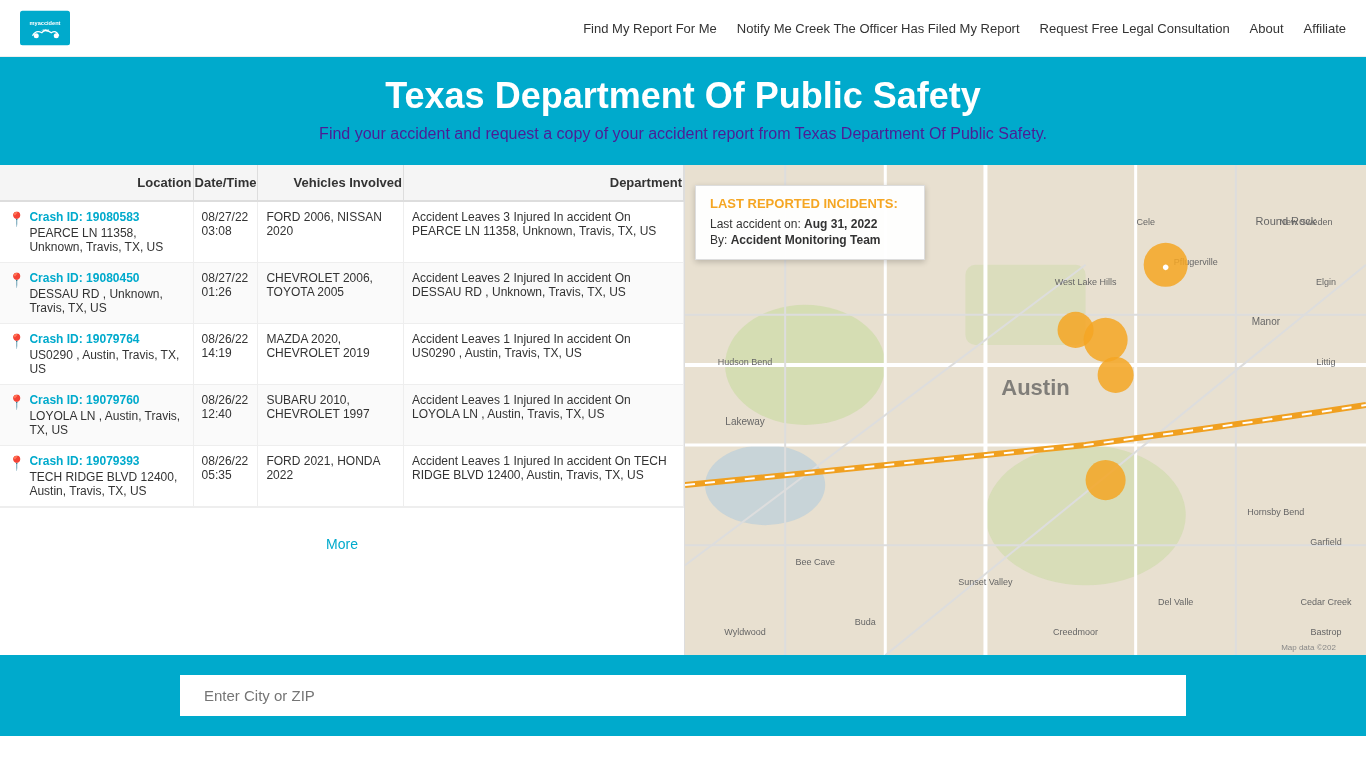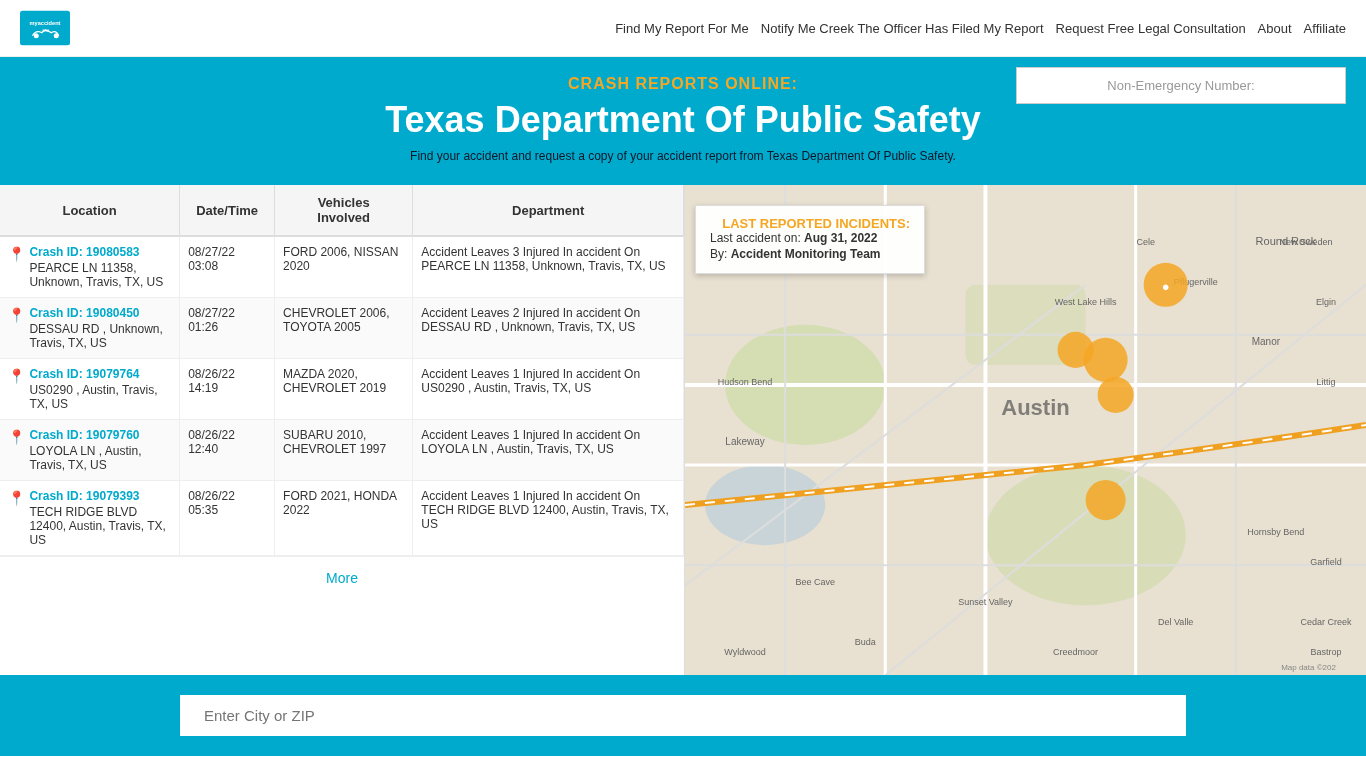--- a/index.html
+++ b/index.html
@@ -18,21 +18,21 @@
       align-items: center;
       gap: 4px;
       margin-right: auto;
     }
     .nav-logo-icon {
       width: 50px;
       height: 40px;
     }
     .nav-links {
       display: flex;
-      gap: 12px;
+      gap: 20px;
       list-style: none;
       font-size: 13px;
     }
     .nav-links a {
       text-decoration: none;
       color: #333;
       white-space: nowrap;
     }
 
     
@@ -49,22 +49,22 @@
       letter-spacing: 1px;
       margin-bottom: 6px;
     }
     .hero-title {
       color: #fff;
       font-size: 36px;
       font-weight: 900;
       margin-bottom: 8px;
     }
     .hero-desc {
-      color: #0f172a;
-      font-size: 12px;
+      color: #4c1d95;
+      font-size: 16px;
     }
     .hero-search-box {
       position: absolute;
       top: 10px;
       right: 20px;
       background: #fff;
       border: 1px solid #ccc;
       padding: 10px 14px;
       width: 330px;
       font-size: 13px;
@@ -85,22 +85,22 @@
       border-right: 1px solid #ddd;
     }
     .incident-table {
       width: 100%;
       border-collapse: collapse;
     }
     .incident-table thead th {
       background: #f5f5f5;
       border-bottom: 2px solid #ddd;
       border-right: 1px solid #ddd;
-      padding: 10px 16px;
-      text-align: center;
+      padding: 10px 1px;
+      text-align: right;
       font-weight: bold;
       font-size: 13px;
       color: #333;
     }
     .incident-table tbody tr {
       border-bottom: 1px solid #eee;
     }
     .incident-table tbody tr:nth-child(even) {
       background: #fafafa;
     }
@@ -124,21 +124,21 @@
     }
     .pin-icon {
       color: #00aacc;
       font-size: 14px;
       margin-top: 1px;
       flex-shrink: 0;
     }
 
     .more-link-row {
       text-align: center;
-      padding: 13px;
+      padding: 28px;
       border-top: 1px solid #eee;
     }
     .more-link-row a {
       color: #00aacc;
       text-decoration: none;
       font-size: 14px;
     }
 
     
     .map-section {
@@ -163,21 +163,21 @@
       border: 1px solid #ddd;
       padding: 10px 14px;
       width: 230px;
       font-size: 12px;
       box-shadow: 0 2px 6px rgba(0,0,0,0.2);
     }
     .map-popup-title {
       color: #f5a623;
       font-weight: bold;
       font-size: 13px;
-      text-align: right;
+      margin-bottom: 6px;
     }
     .map-popup-line {
       color: #333;
       margin-bottom: 2px;
     }
     .map-popup-line strong {
       font-weight: bold;
     }
 
     
@@ -228,26 +228,22 @@
     <li>
       <a href="#">About</a>
     </li>
     <li>
       <a href="#">Affiliate</a>
     </li>
   </ul>
 </nav>
 
 <div class="hero">
-  <div class="hero-subtitle">CRASH REPORTS ONLINE:</div>
   <div class="hero-title">Texas Department Of Public Safety</div>
   <div class="hero-desc">Find your accident and request a copy of your accident report from Texas Department Of Public Safety.</div>
-  <div class="hero-search-box">
-    <span>Non-Emergency Number:</span>
-  </div>
 </div>
 
 <div class="main-layout">
 
   <div class="table-section">
     <table class="incident-table">
       <thead>
         <tr>
           <th>Location</th>
           <th>Date/Time</th>

